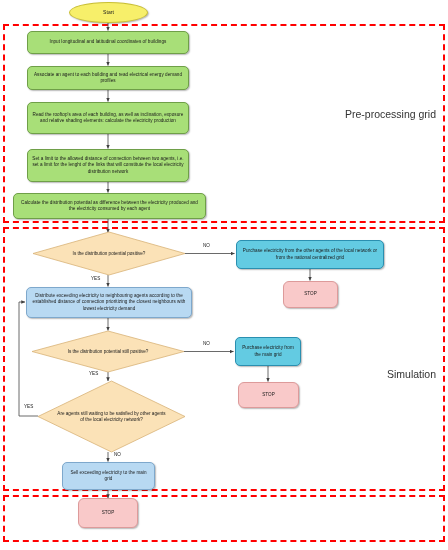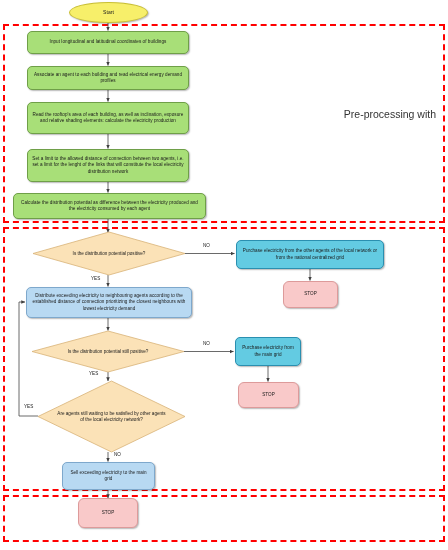--- a/index.html
+++ b/index.html
@@ -115,21 +115,22 @@
 </style>
 </head>
 <body>
 
 <div id="canvas">
 
   <div class="section-frame" style="left:3px; top:24px; width:442px; height:199px;"></div>
   <div class="section-frame" style="left:3px; top:227px; width:442px; height:264px;"></div>
   <div class="section-frame" style="left:3px; top:495px; width:442px; height:47px;"></div>
 
-  <div class="section-label" style="left:250px; top:108px; width:186px;">Pre-processing with</div>
+  <div class="section-label" style="left:250px; top:108px; width:186px;">Pre-processing grid</div>
+  <div class="section-label" style="left:250px; top:368px; width:186px;">Simulation</div>
 
   <svg class="conn" viewBox="0 0 448 550" xmlns="http://www.w3.org/2000/svg">
     <defs>
       <marker id="arrow" markerWidth="5" markerHeight="5" refX="4.2" refY="2" orient="auto">
         <path d="M0,0 L4.4,2 L0,4 z" fill="#404040"></path>
       </marker>
     </defs>
     <g stroke="#595959" stroke-width="0.9" fill="none" marker-end="url(#arrow)">
 
       <path d="M108,22 L108,30.5"></path>

